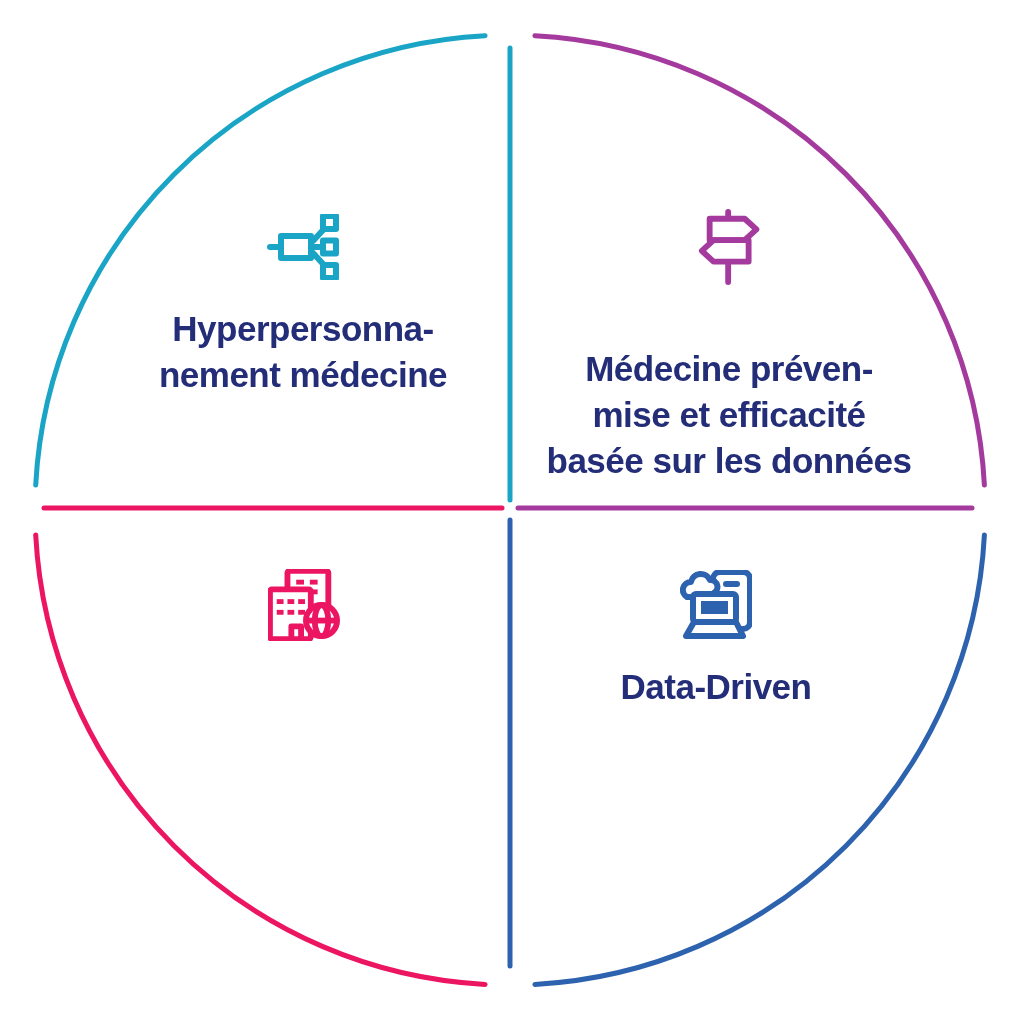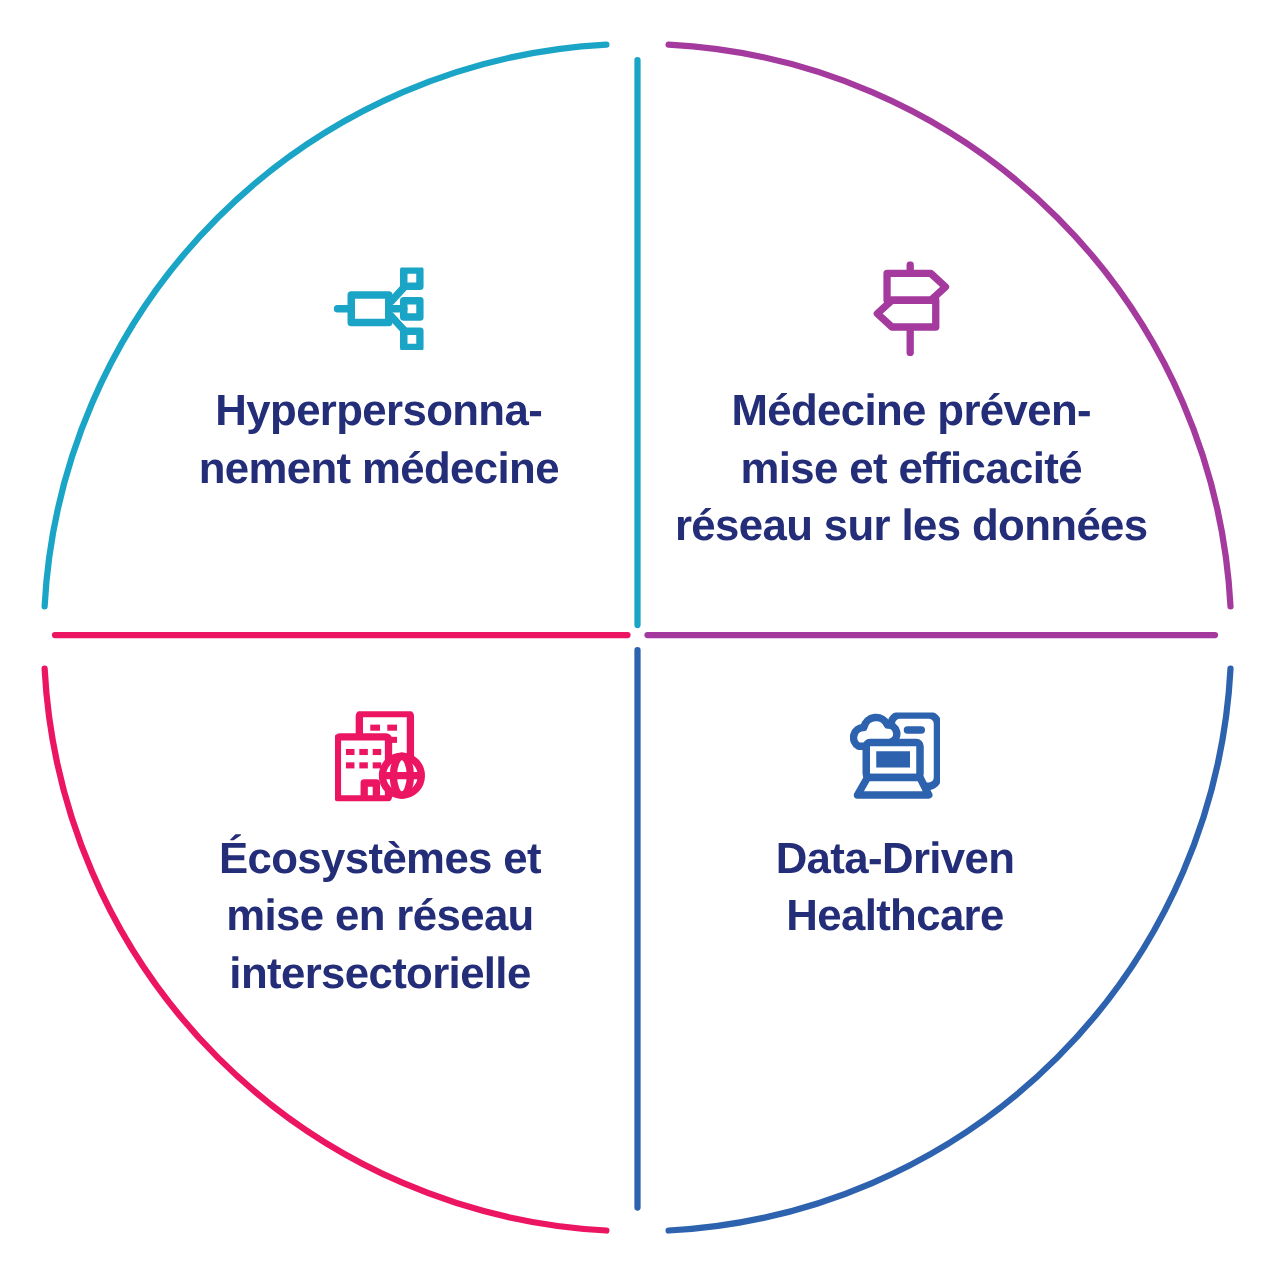--- a/index.html
+++ b/index.html
@@ -14,24 +14,24 @@
   .ring { position:absolute; left:0; top:0; width:1024px; height:1024px; }
   .ring path, .ring line { fill:none; stroke-width:5; stroke-linecap:round; }
   .stroke-teal   { stroke: var(--teal); }
   .stroke-purple { stroke: var(--purple); }
   .stroke-pink   { stroke: var(--pink); }
   .stroke-blue   { stroke: var(--blue); }
 
   .quad {
     position:absolute;
     width:480px;
-    display:flex; flex-direction:column; align-items:center;
+    display:flex; flex-direction:column; 
   }
   #q-tl { left:63px;  top:208px; }
-  #q-tr { left:489px; top:208px; }
+  #q-tr { left:489px; top:208px;gap:40px; }
   #q-bl { left:64px;  top:566px; }
   #q-br { left:476px; top:566px; }
 
   .icon-box { height:78px; display:flex; align-items:center; justify-content:center; margin-bottom:20px; }
   .icon { display:block; }
   .i-tl { height:66px; color: var(--teal); }
   .i-tr { height:76px; color: var(--purple); }
   .i-bl { height:72px; color: var(--pink); }
   .i-br { height:70px; color: var(--blue); }
   .icon .stroke { stroke: currentColor; fill:none; }
@@ -91,21 +91,21 @@
         <g class="stroke" stroke-width="6" stroke-linecap="round" stroke-linejoin="round">
           <path d="M33,3 V75"></path>
           <path class="fill-bg" d="M14,10 H50 L62,21 L50,32 H14 Z"></path>
           <path class="fill-bg" d="M54,32 H18 L6,43 L18,54 H54 Z"></path>
         </g>
       </svg>
     </div>
     <div class="label">
       <div>Médecine préven-</div>
       <div>mise et efficacité</div>
-      <div>réseau sur les données</div>
+      <div>basée sur les données</div>
     </div>
   </div>
 
   <div class="quad" id="q-bl">
     <div class="icon-box">
       <svg class="icon i-bl" viewBox="0 0 74 74" aria-hidden="true">
         <g class="stroke" stroke-width="6" stroke-linejoin="round">
           <rect class="fill-bg" x="20" y="2" width="42" height="50" rx="2"></rect>
         </g>
         <g class="fill-ink">
@@ -125,41 +125,35 @@
           <rect x="31" y="42" width="7" height="5"></rect>
         </g>
         <g class="stroke" stroke-width="6" stroke-linejoin="round">
           <path d="M24,72 V59 H34 V72"></path>
           <circle class="fill-bg" cx="55" cy="53" r="16"></circle>
           <path d="M40.5,53 H69.5"></path>
           <ellipse cx="55" cy="53" rx="7" ry="16"></ellipse>
         </g>
       </svg>
     </div>
-    <div class="label">
-      <div>Écosystèmes et</div>
-      <div>mise en réseau</div>
-      <div>intersectorielle</div>
-    </div>
   </div>
 
   <div class="quad" id="q-br">
     <div class="icon-box">
       <svg class="icon i-br" viewBox="0 0 72 70" aria-hidden="true">
         <g class="stroke" stroke-width="6" stroke-linecap="round" stroke-linejoin="round">
           <rect class="fill-bg" x="33" y="2" width="37" height="57" rx="7"></rect>
           <path d="M46,14 H57"></path>
           <path class="fill-bg" d="M7,27 a8,8 0 0 1 4,-15 a10,10 0 0 1 19,-2 a7,7 0 0 1 3,13.5 l0,3.5 z"></path>
           <rect class="fill-bg" x="13" y="24" width="43" height="28" rx="3"></rect>
         </g>
         <rect class="fill-ink" x="21" y="31" width="27" height="13"></rect>
         <g class="stroke" stroke-width="6" stroke-linecap="round" stroke-linejoin="round">
           <path class="fill-bg" d="M14,52 H56 L63,66 H6 Z"></path>
         </g>
       </svg>
     </div>
     <div class="label">
       <div>Data-Driven</div>
-      <div>Healthcare</div>
     </div>
   </div>
 
 </div>
 
 </body></html>

